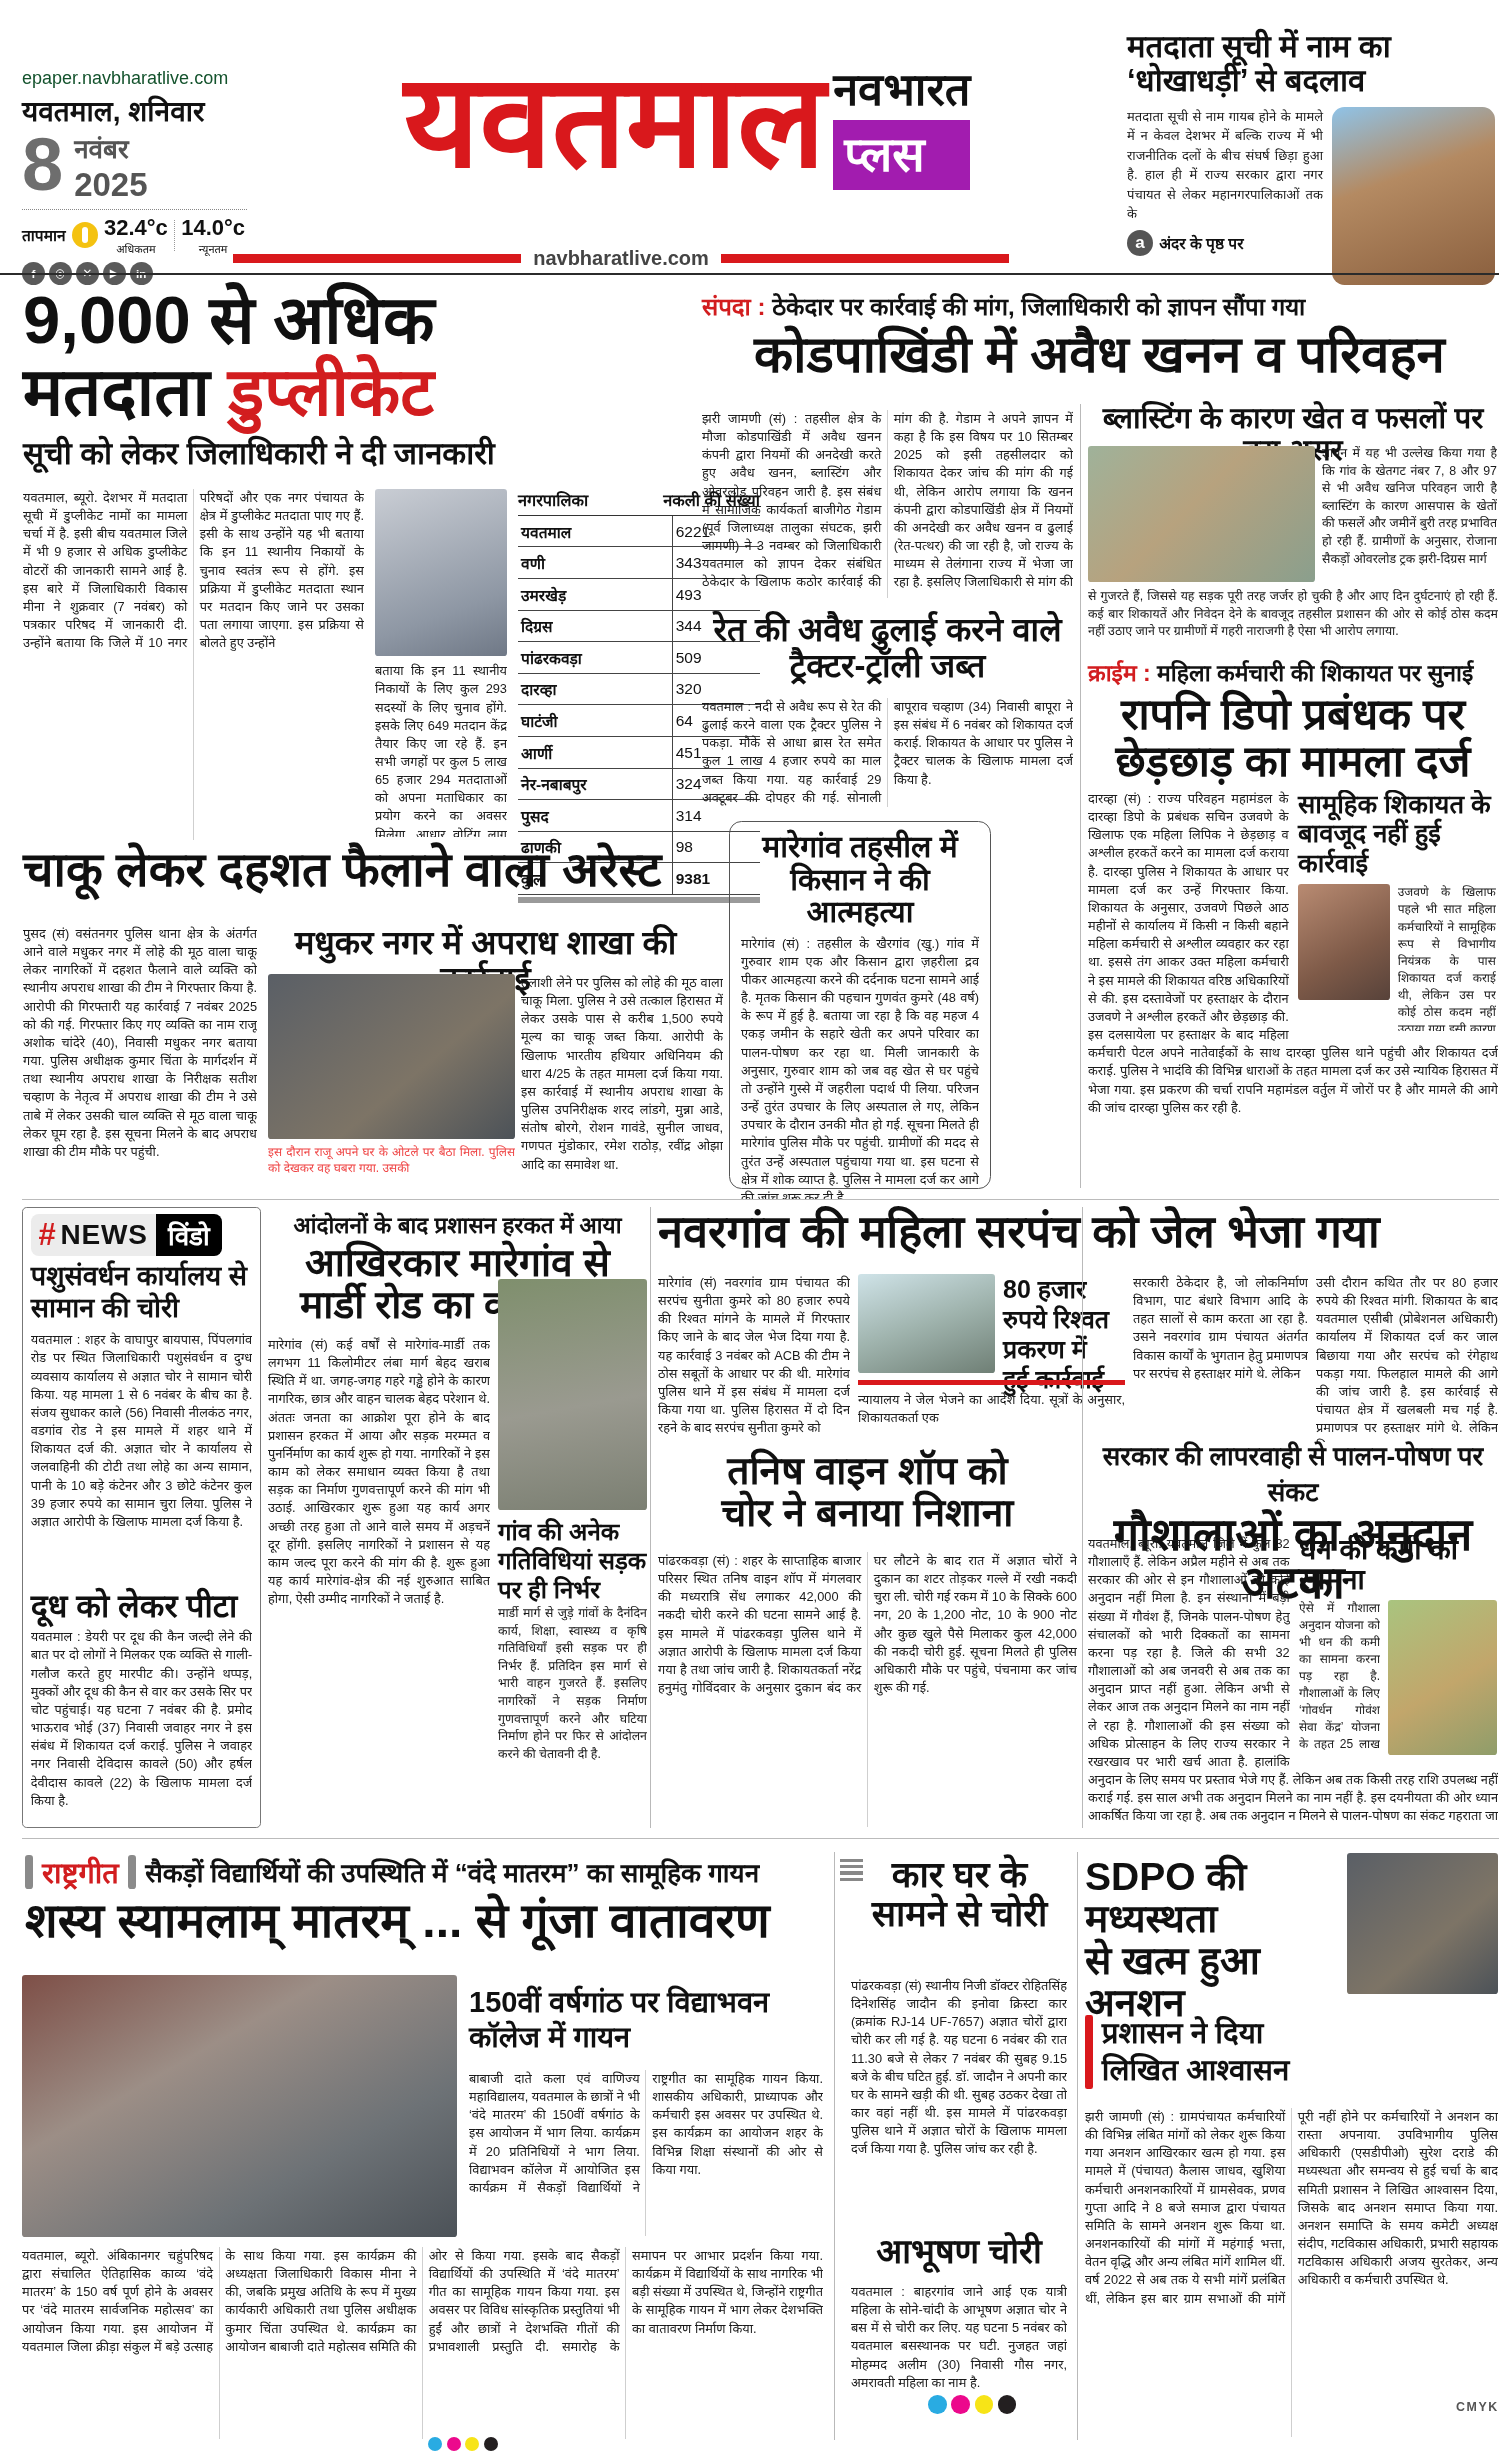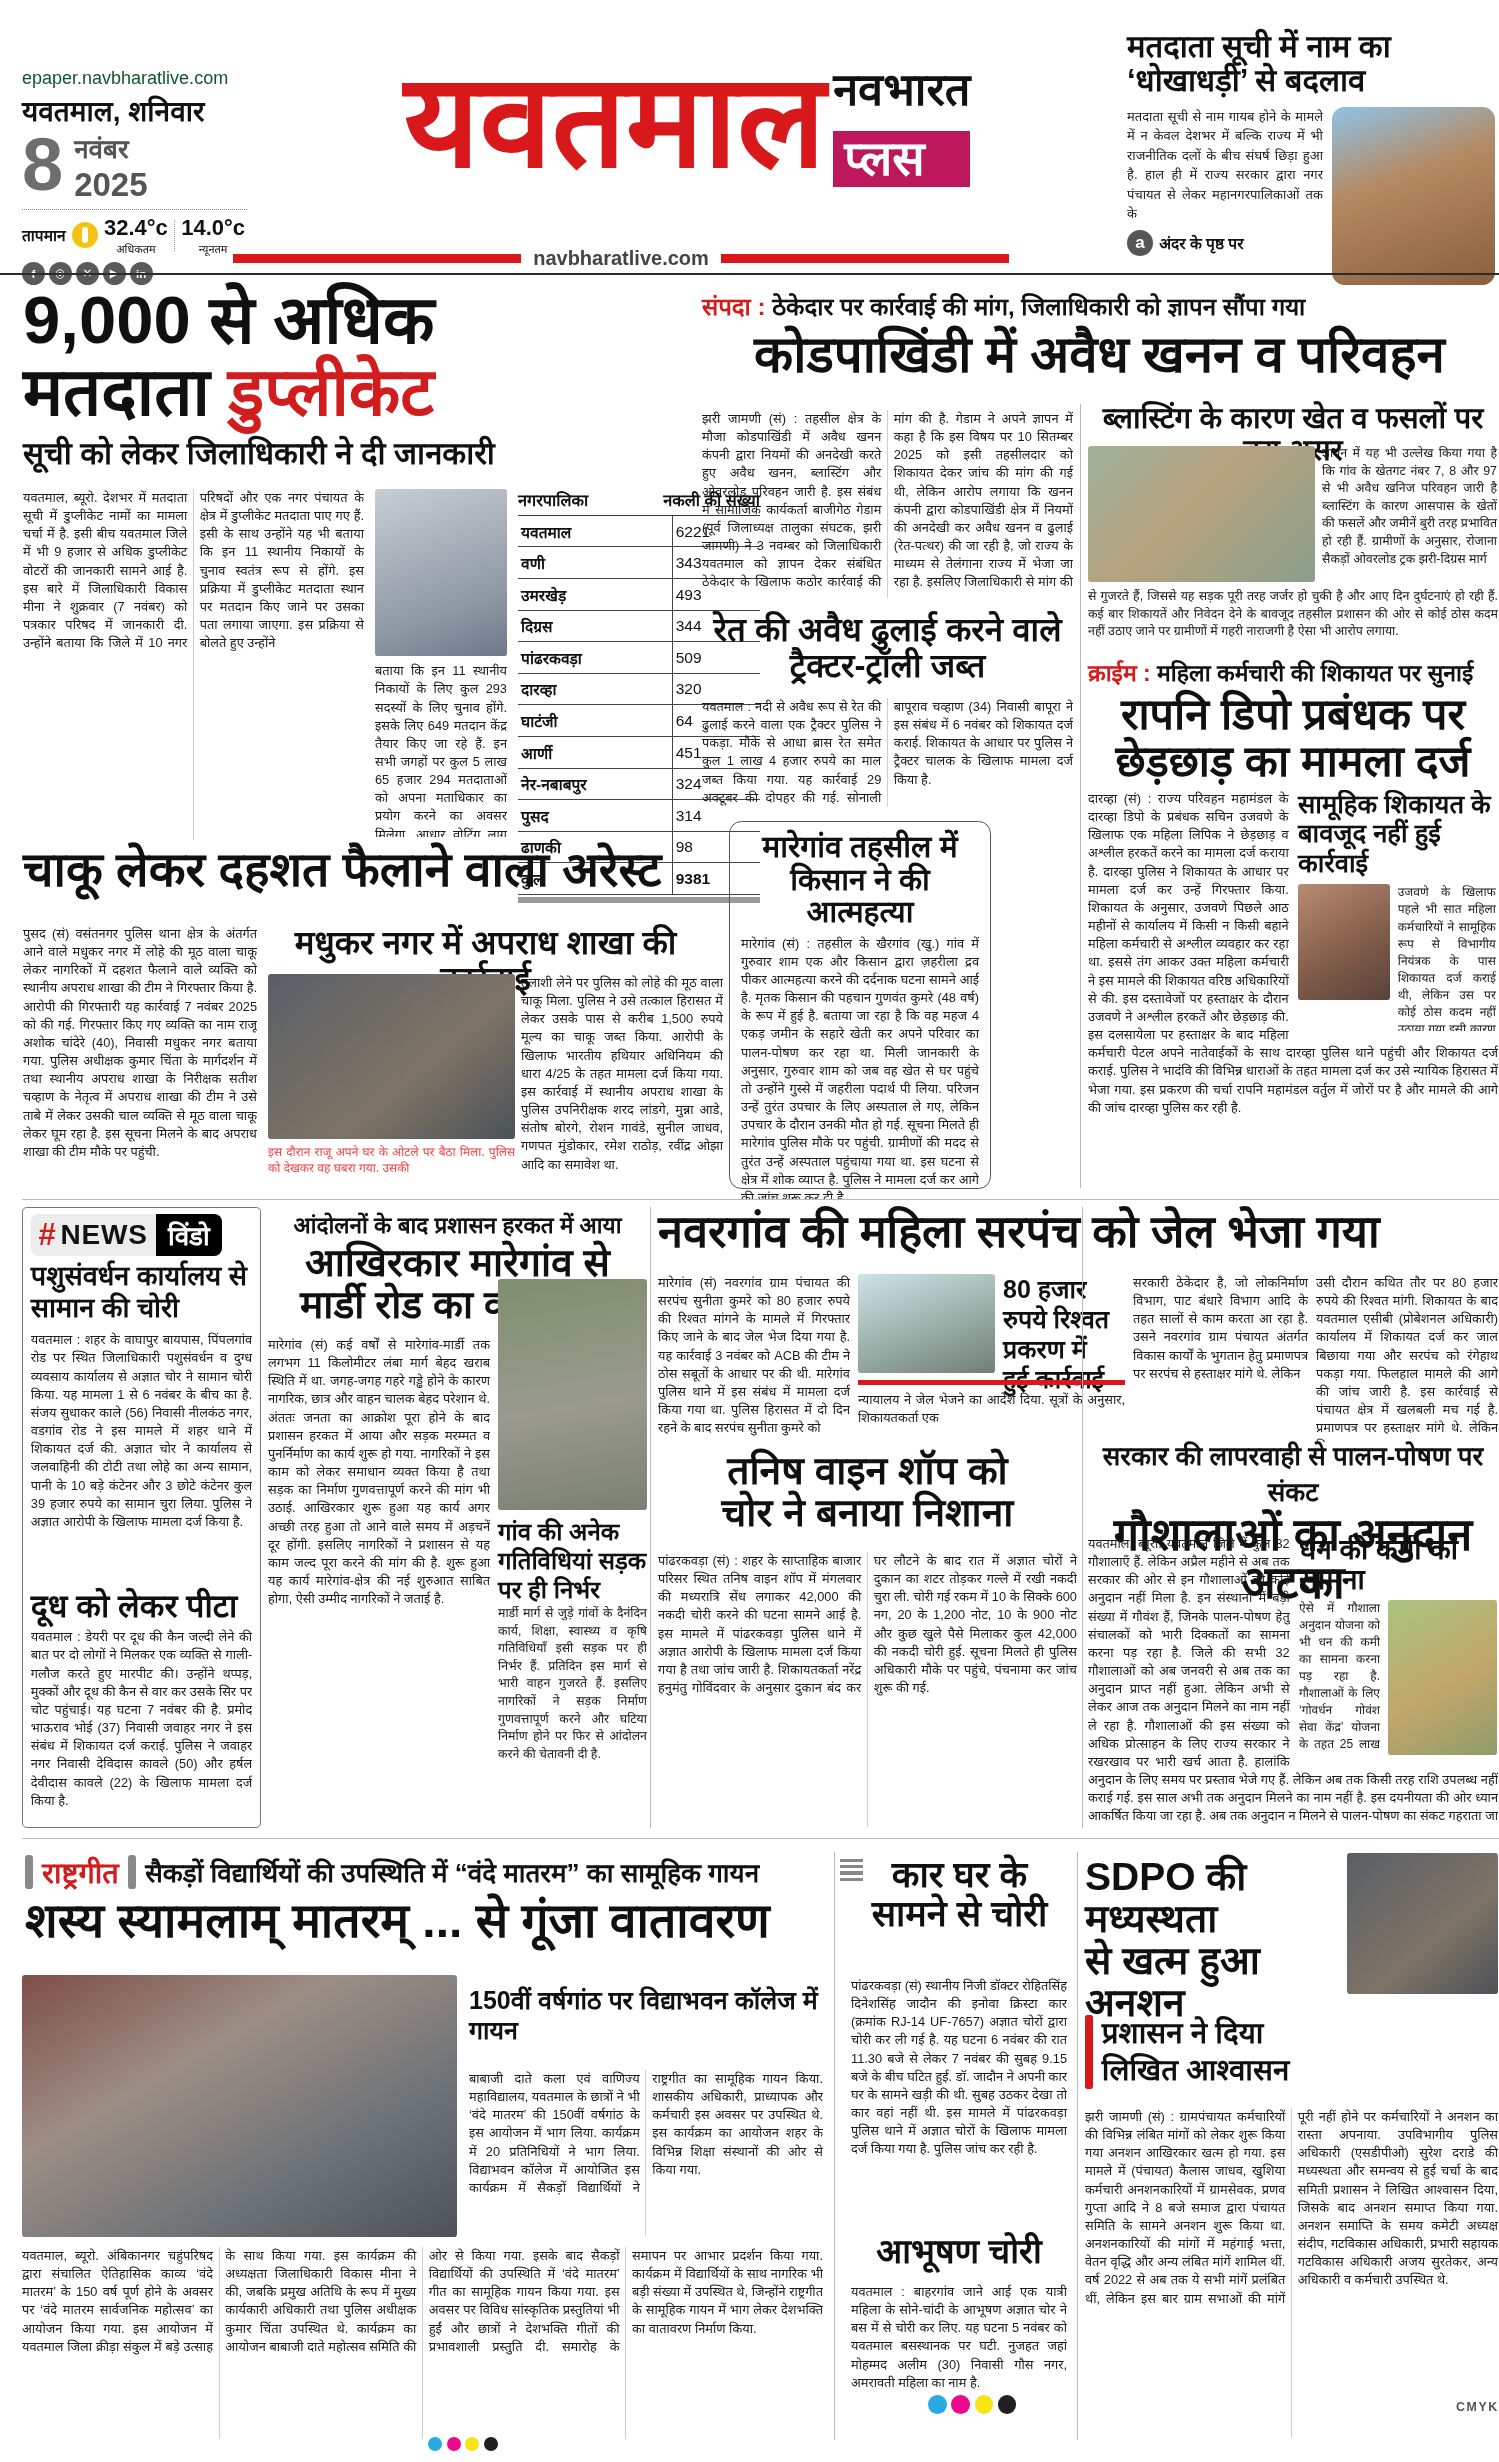--- a/index.html
+++ b/index.html
@@ -63,21 +63,21 @@
       <span class="ic">✕</span>
       <span class="ic">▶</span>
       <span class="ic">in</span>
     </div>
   </div>
 
   <div class="abs" style="left:404px;top:56px;display:flex;align-items:flex-start;gap:7.8px;">
     <div style="font-size:130px;font-weight:800;color:#d9181c;line-height:1;">यवतमाल</div>
     <div style="margin-top:11px;">
       <div style="font-size:45px;font-weight:800;color:#111;line-height:1.0;">नवभारत</div>
-      <div style="font-size:48px;font-weight:800;color:#fff;background:#be185d;padding:3px 11px;line-height:1.05;margin-top:19px;">प्लस</div>
+      <div style="font-size:48px;font-weight:800;color:#fff;background:#a21caf;padding:10px 11px;line-height:1.05;margin-top:8px;">प्लस</div>
     </div>
   </div>
   <div class="abs" style="left:233px;top:247px;width:776px;display:flex;align-items:center;gap:12.4px;">
     <div style="flex:1;height:9.3px;background:#d9181c;"></div>
     <div style="font-size:20px;color:#444;font-weight:600;">navbharatlive.com</div>
     <div style="flex:1;height:9.3px;background:#d9181c;"></div>
   </div>
 
   <div class="abs" style="left:1127px;top:29.5px;width:371px;">
     <div class="hl" style="font-size:31px;line-height:1.12;">मतदाता सूची में नाम का ‘धोखाधड़ी’ से बदलाव</div>
@@ -298,21 +298,21 @@
   <div class="abs" style="left:22px;top:1838px;width:1478px;height:0.8px;background:#bbb;"></div>
 
   <div class="abs" style="left:25px;top:1852px;width:799px;display:flex;align-items:center;gap:9.3px;">
     <span style="width:7.8px;height:34px;background:#8a8a8a;border-radius:3.1px;display:inline-block;"></span>
     <span class="red" style="font-size:29px;font-weight:800;">राष्ट्रगीत</span>
     <span style="width:7.8px;height:34px;background:#8a8a8a;border-radius:3.1px;display:inline-block;"></span>
     <span style="font-size:26px;font-weight:800;">सैकड़ों विद्यार्थियों की उपस्थिति में “वंदे मातरम” का सामूहिक गायन</span>
   </div>
   <div class="abs hl" style="left:25px;top:1895px;width:799px;font-size:48px;">शस्य स्यामलाम् मातरम् ... से गूंजा वातावरण</div>
   <div class="abs photo dark" style="left:22px;top:1975px;width:435px;height:262px;background:linear-gradient(150deg,#7e4f47 0%,#9c8e86 35%,#6d7276 70%,#4c5258 100%);"></div>
-  <div class="abs hl" style="left:469px;top:1985px;width:354px;font-size:25px;line-height:1.2;">150वीं वर्षगांठ पर विद्याभवन कॉलेज में गायन</div>
+  <div class="abs hl" style="left:469px;top:1985px;width:354px;font-size:29px;line-height:1.2;">150वीं वर्षगांठ पर विद्याभवन कॉलेज में गायन</div>
   <div class="abs body-txt cols2" style="left:469px;top:2070px;width:354px;height:166px;overflow:hidden;">बाबाजी दाते कला एवं वाणिज्य महाविद्यालय, यवतमाल के छात्रों ने भी ‘वंदे मातरम’ की 150वीं वर्षगांठ के इस आयोजन में भाग लिया. कार्यक्रम में 20 प्रतिनिधियों ने भाग लिया. विद्याभवन कॉलेज में आयोजित इस कार्यक्रम में सैकड़ों विद्यार्थियों ने राष्ट्रगीत का सामूहिक गायन किया. शासकीय अधिकारी, प्राध्यापक और कर्मचारी इस अवसर पर उपस्थित थे. इस कार्यक्रम का आयोजन शहर के विभिन्न शिक्षा संस्थानों की ओर से किया गया.</div>
   <div class="abs body-txt cols4" style="left:22px;top:2247px;width:801px;height:192px;overflow:hidden;">यवतमाल, ब्यूरो. अंबिकानगर चहुंपरिषद द्वारा संचालित ऐतिहासिक काव्य ‘वंदे मातरम’ के 150 वर्ष पूर्ण होने के अवसर पर ‘वंदे मातरम सार्वजनिक महोत्सव’ का आयोजन किया गया. इस आयोजन में यवतमाल जिला क्रीड़ा संकुल में बड़े उत्साह के साथ किया गया. इस कार्यक्रम की अध्यक्षता जिलाधिकारी विकास मीना ने की, जबकि प्रमुख अतिथि के रूप में मुख्य कार्यकारी अधिकारी तथा पुलिस अधीक्षक कुमार चिंता उपस्थित थे. कार्यक्रम का आयोजन बाबाजी दाते महोत्सव समिति की ओर से किया गया. इसके बाद सैकड़ों विद्यार्थियों की उपस्थिति में ‘वंदे मातरम’ गीत का सामूहिक गायन किया गया. इस अवसर पर विविध सांस्कृतिक प्रस्तुतियां भी हुईं और छात्रों ने देशभक्ति गीतों की प्रभावशाली प्रस्तुति दी. समारोह के समापन पर आभार प्रदर्शन किया गया. कार्यक्रम में विद्यार्थियों के साथ नागरिक भी बड़ी संख्या में उपस्थित थे, जिन्होंने राष्ट्रगीत के सामूहिक गायन में भाग लेकर देशभक्ति का वातावरण निर्माण किया.</div>
 
   <div class="abs vrule" style="left:834px;top:1852px;height:588px;"></div>
 
   <div class="abs" style="left:840px;top:1856px;width:23px;">
     <div style="height:3.1px;background:#888;margin:3.1px 0;"></div>
     <div style="height:3.1px;background:#888;margin:3.1px 0;"></div>
     <div style="height:3.1px;background:#888;margin:3.1px 0;"></div>
     <div style="height:3.1px;background:#888;margin:3.1px 0;"></div>

